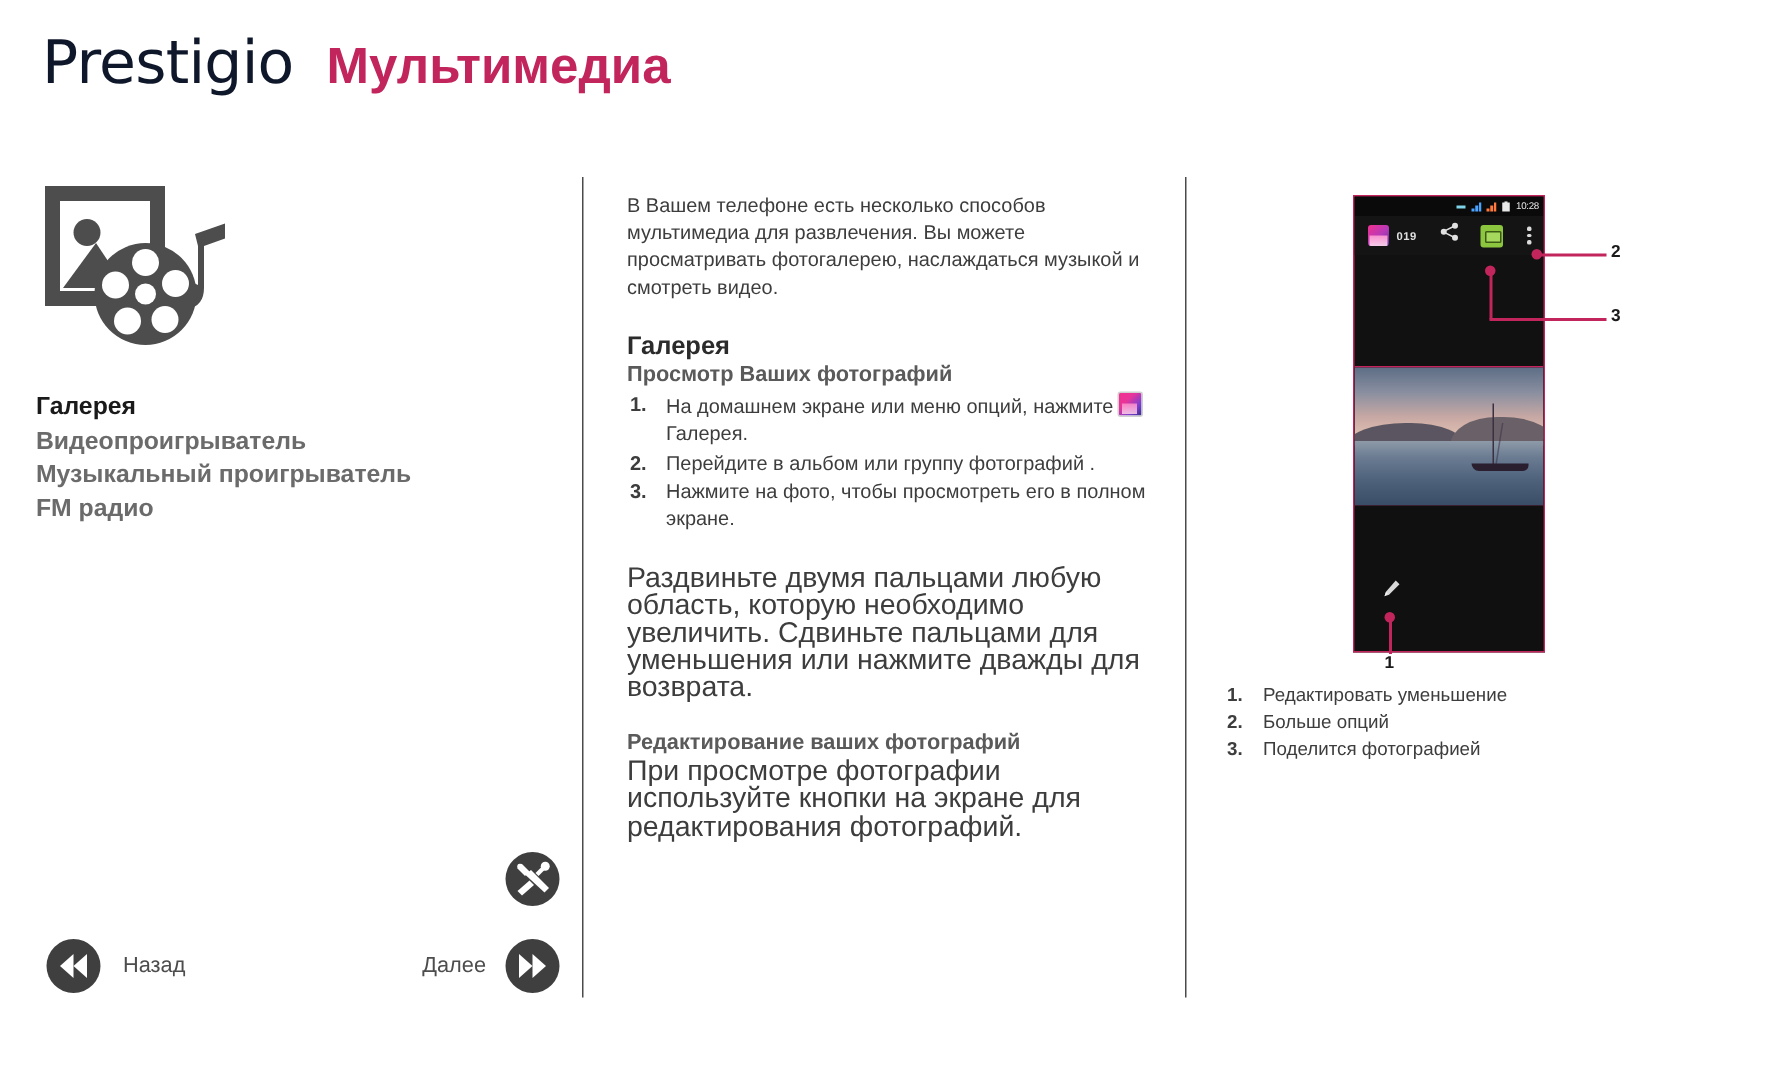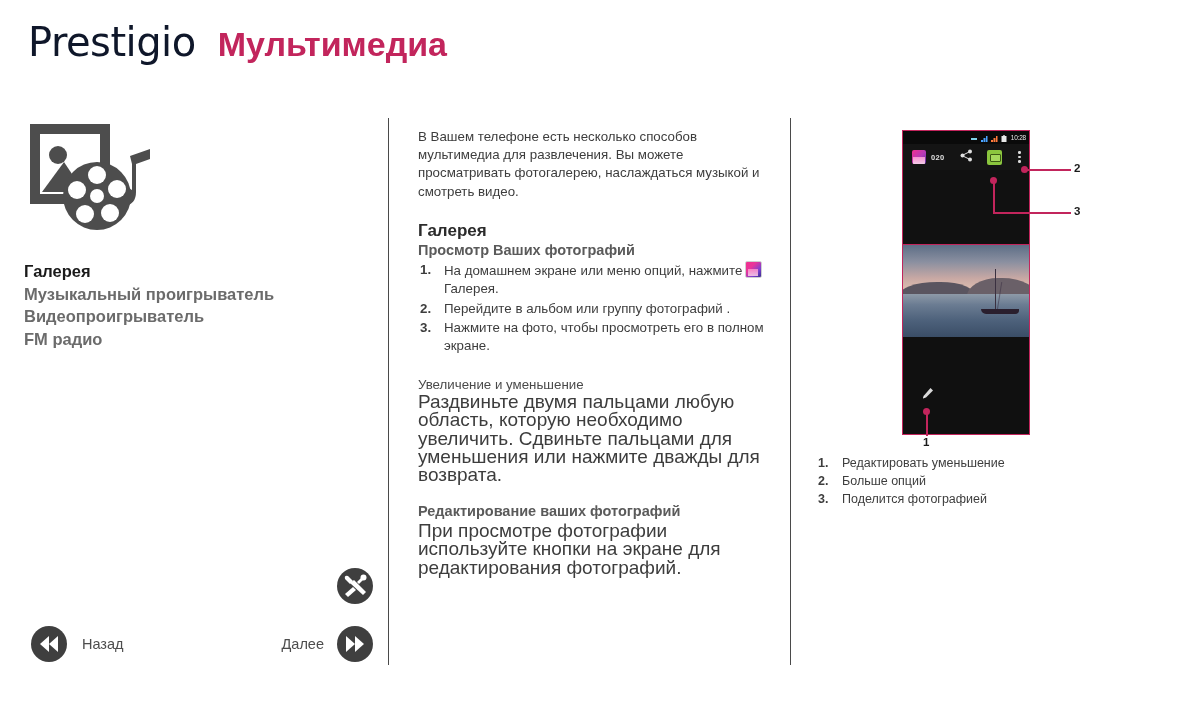--- a/index.html
+++ b/index.html
@@ -395,22 +395,22 @@
       <circle cx="73" cy="57" r="9" fill="#ffffff"></circle>
       <circle cx="93" cy="71" r="9" fill="#ffffff"></circle>
       <circle cx="86" cy="95" r="9" fill="#ffffff"></circle>
       <circle cx="61" cy="96" r="9" fill="#ffffff"></circle>
       <circle cx="53" cy="72" r="9" fill="#ffffff"></circle>
     </svg>
   </div>
 
   <div id="nav-list">
     <div class="nav-entry active">Галерея</div>
+    <div class="nav-entry">Видеопроигрыватель</div>
     <div class="nav-entry">Музыкальный проигрыватель</div>
-    <div class="nav-entry">Видеопроигрыватель</div>
     <div class="nav-entry">FM радио</div>
   </div>
 
   <div id="bottom-nav">
 
 
     <div class="nav-btn" id="nav-back">
       <span>
         <svg class="circ-icon" width="38" height="38" viewBox="0 0 38 38" xmlns="http://www.w3.org/2000/svg">
           <circle cx="19" cy="19" r="18" fill="#3f3f3f"></circle>
@@ -465,21 +465,20 @@
       <span>Перейдите в альбом или группу фотографий .</span>
     </li>
     <li>
       <span class="li-num">3.</span>
       <span>Нажмите на фото, чтобы просмотреть его в полном экране.</span>
     </li>
   </ol>
 
   <div class="gap-lg"></div>
 
-  <h4 class="sec-head-plain">Увеличение и уменьшение</h4>
   <p class="body-para">Раздвиньте двумя пальцами любую область, которую необходимо увеличить. Сдвиньте пальцами для уменьшения или нажмите дважды для возврата.</p>
 
   <div class="gap-md"></div>
 
   <h3 class="sec-head-sub">Редактирование ваших фотографий</h3>
   <p class="body-para">При просмотре фотографии используйте кнопки на экране для редактирования фотографий.</p>
 </div>
 
 <div id="right-col">
 
@@ -505,21 +504,21 @@
         <svg width="8" height="8" viewBox="0 0 8 8">
             <rect x="1.5" y="1" width="5" height="6" fill="#e8e8e8"></rect>
             <rect x="3" y="0.3" width="2" height="1" fill="#e8e8e8"></rect>
           </svg>
       </span>
       <span id="sb-time">10:28</span>
     </div>
 
     <div id="phone-actionbar">
       <div id="ab-appicon"></div>
-      <span id="ab-title">020</span>
+      <span id="ab-title">019</span>
       <span id="ab-spacer"></span>
       <span id="ab-share">
         <svg width="13" height="13" viewBox="0 0 13 13">
           <circle cx="10" cy="2.5" r="2" fill="#e0e0e0"></circle>
           <circle cx="10" cy="10.5" r="2" fill="#e0e0e0"></circle>
           <circle cx="2.5" cy="6.5" r="2" fill="#e0e0e0"></circle>
           <path d="M3.5 5.8 L9 3 M3.5 7.3 L9 10" stroke="#e0e0e0" stroke-width="1" fill="none"></path>
         </svg>
       </span>
       <span id="ab-green"></span>

